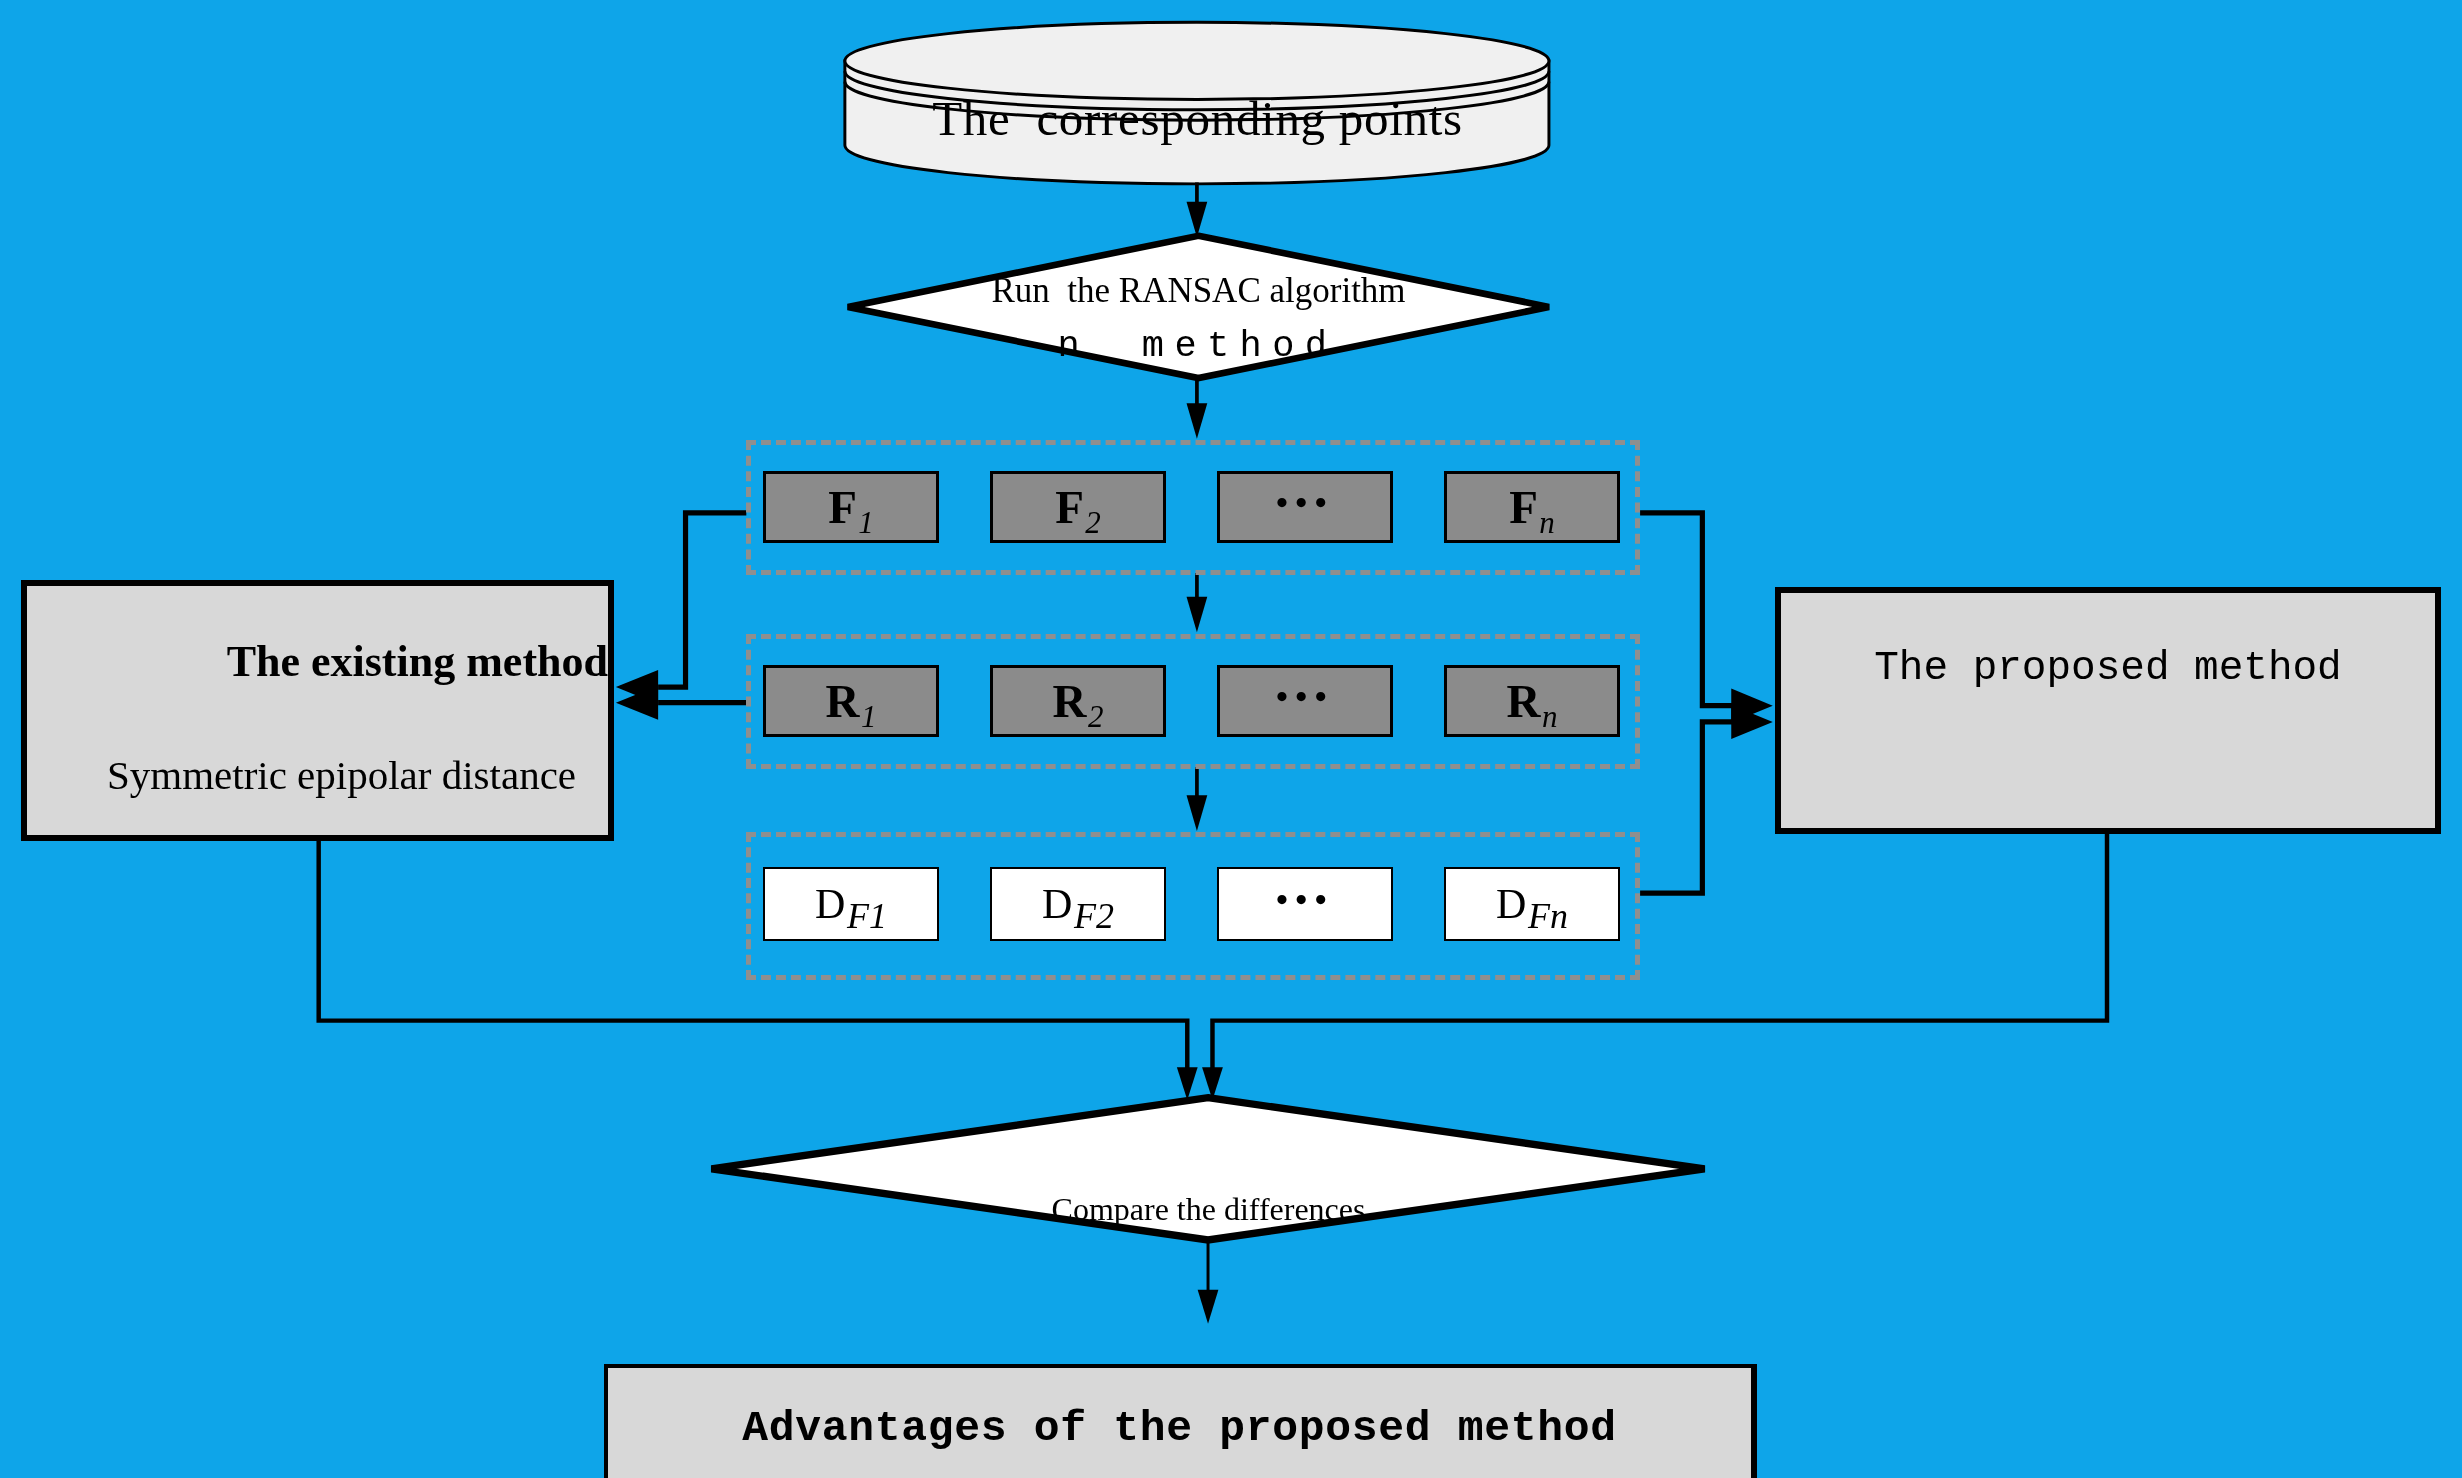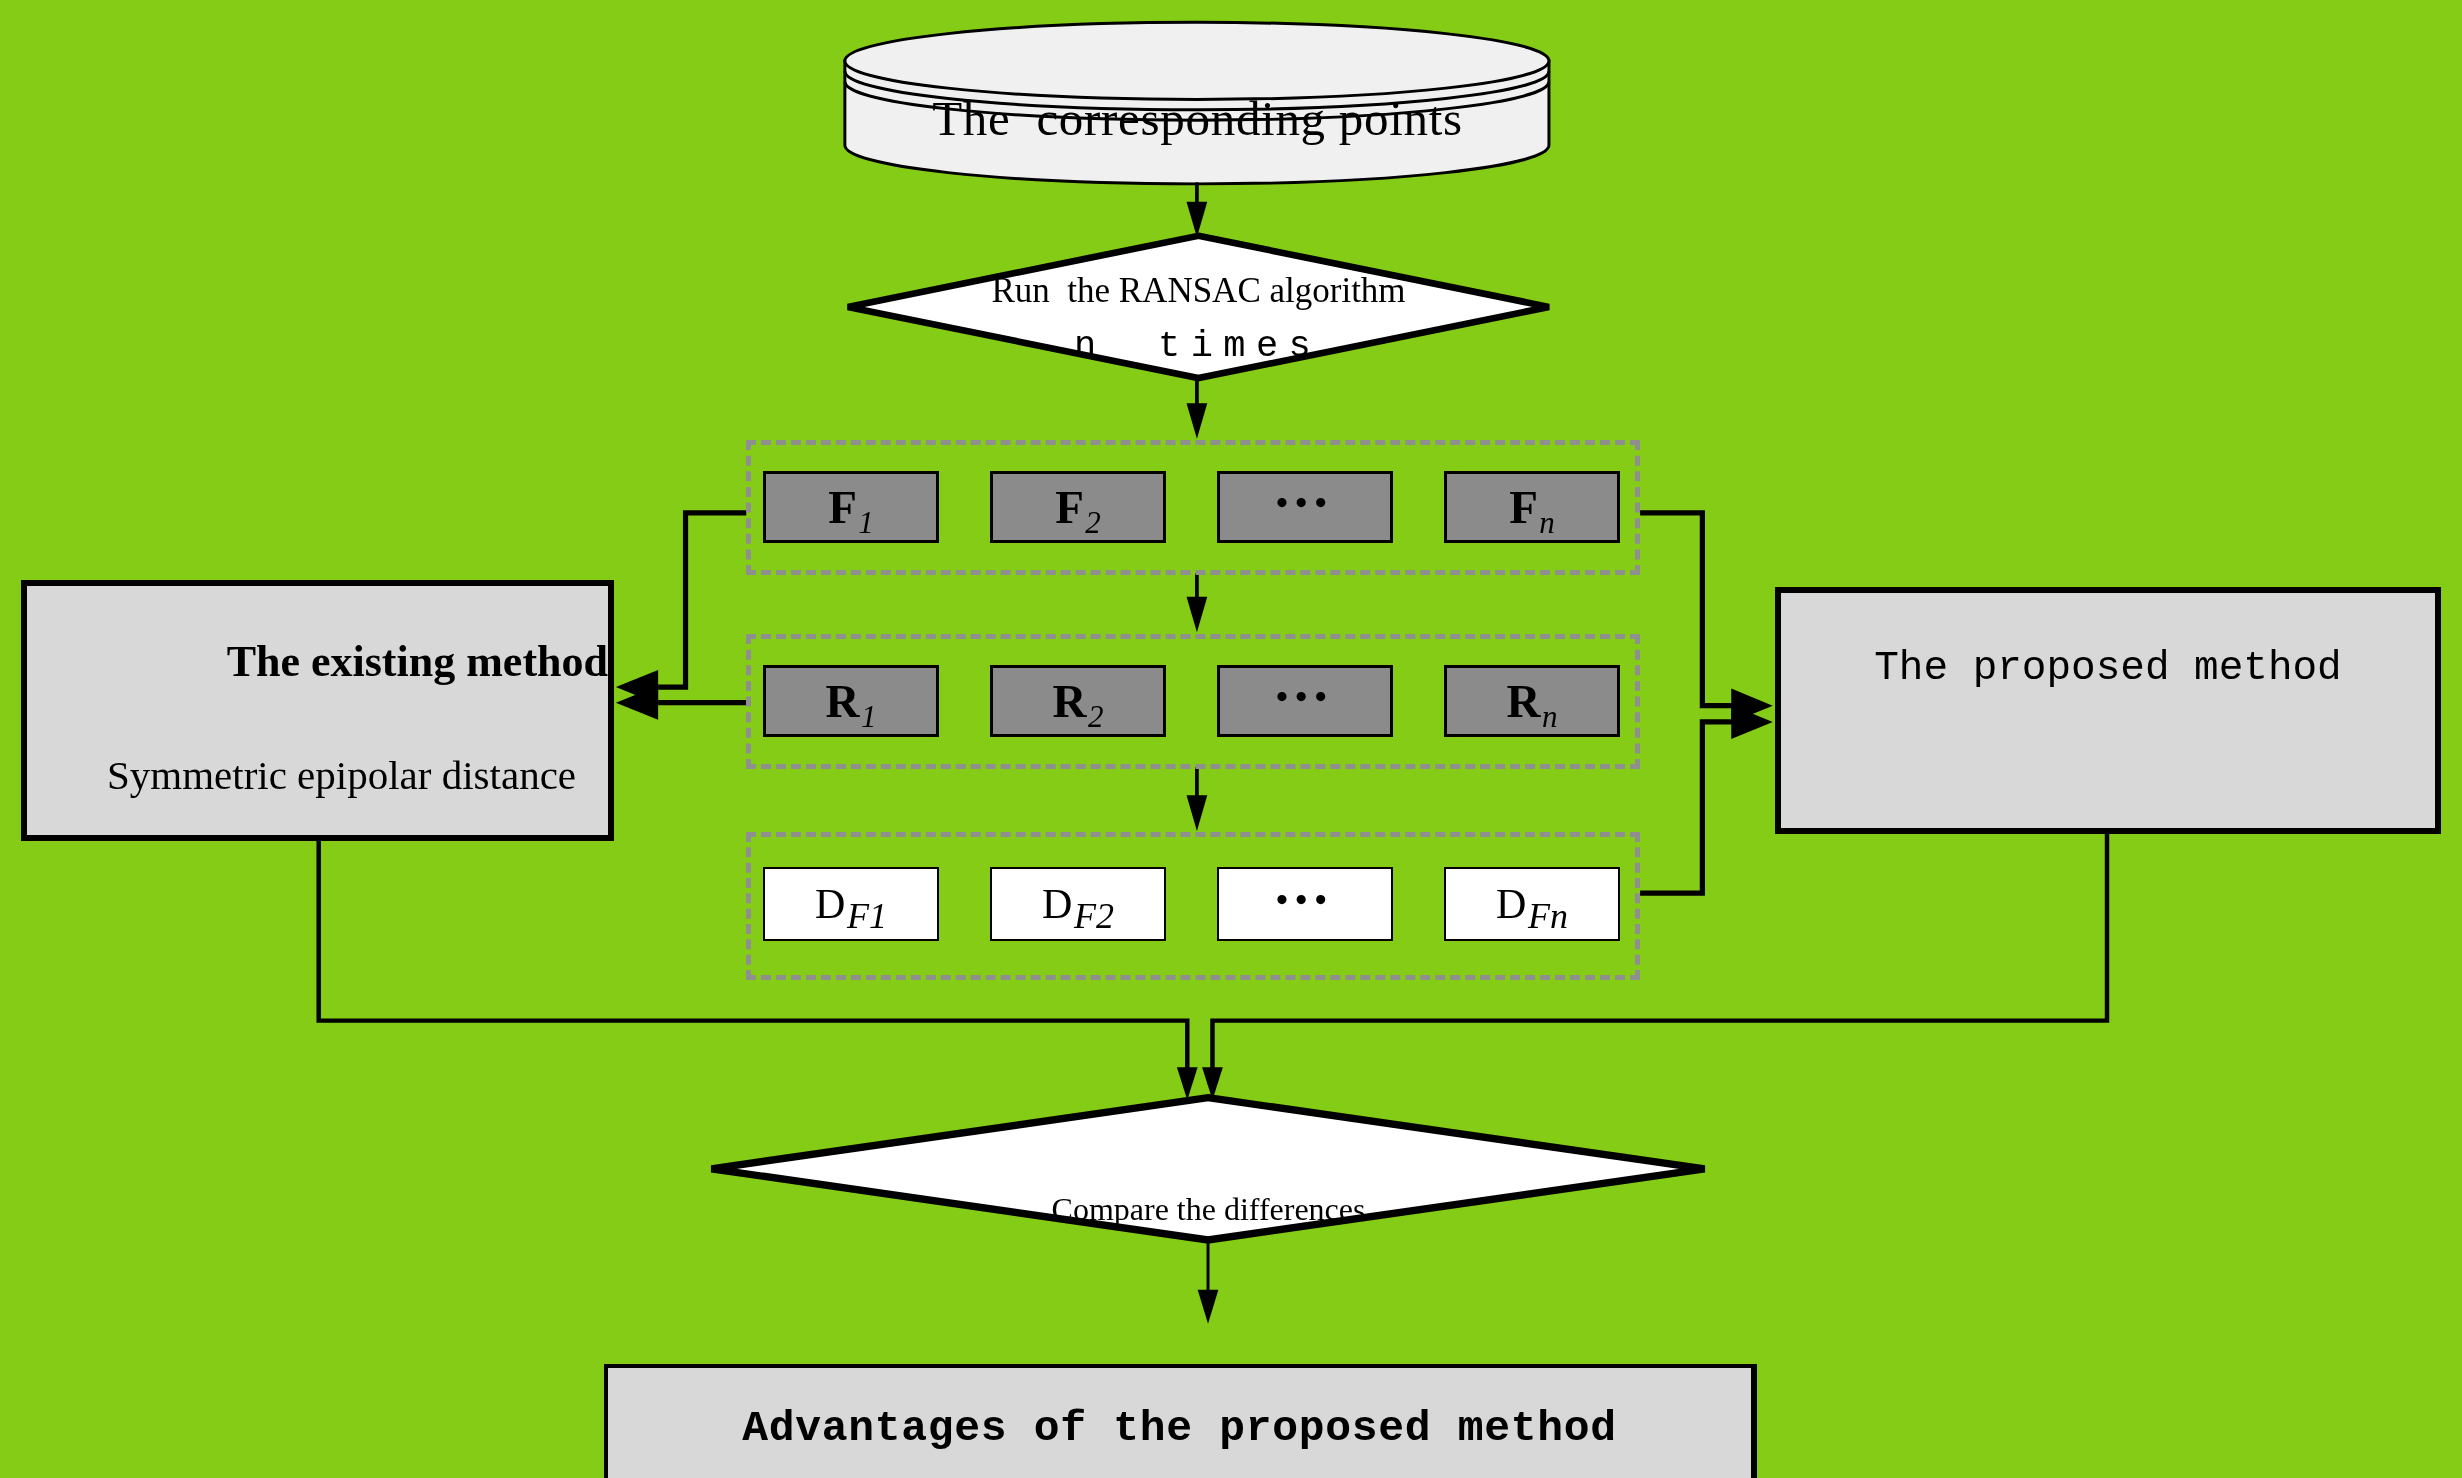--- a/index.html
+++ b/index.html
@@ -4,21 +4,21 @@
 <style>
   :root{
     --box-gray:#8b8b8b;
     --panel-gray:#d8d8d8;
     --dash-gray:#8f8f8f;
     --cylinder-fill:#f0f0f0;
     --line-black:#000000;
   }
   html,body{margin:0;padding:0;background:#ffffff;}
   .canvas{
-    position:relative;width:2462px;height:1478px;background:#84cc16;
+    position:relative;width:2462px;height:1478px;background:#0ea5e9;
     font-family:"Liberation Serif",serif;color:#000;overflow:hidden;
   }
   .canvas svg{position:absolute;left:0;top:0;}
   .abs{position:absolute;box-sizing:border-box;}
   .center{display:flex;align-items:center;justify-content:center;text-align:center;}
   .serif{font-family:"Liberation Serif",serif;}
   .mono{font-family:"Liberation Mono",monospace;}
   .pre{white-space:pre-wrap;}
 
   .cyl-label{left:864px;top:90px;width:667px;font-size:49px;letter-spacing:0.7px;}
@@ -125,21 +125,21 @@
 
     <g>
       <line x1="1630" y1="1673" x2="1630" y2="1742" stroke="var(--line-black)" stroke-width="4"></line>
       <polygon points="1630,1786 1616,1740 1644,1740" fill="var(--line-black)"></polygon>
     </g>
   </svg>
 
   <div class="abs cyl-label center pre">The  corresponding points</div>
 
   <div class="abs d1-line1 center pre serif">Run  the RANSAC algorithm</div>
-  <div class="abs d1-line2 center mono">n times</div>
+  <div class="abs d1-line2 center mono">n method</div>
 
   <div class="abs dashedbox dash-f"></div>
   <div class="abs dashedbox dash-r"></div>
   <div class="abs dashedbox dash-d"></div>
 
   <div class="abs cell cell-f c1 center">
     <span class="main">F</span>
       <span class="sub">1</span>
   </div>
   <div class="abs cell cell-f c2 center">

